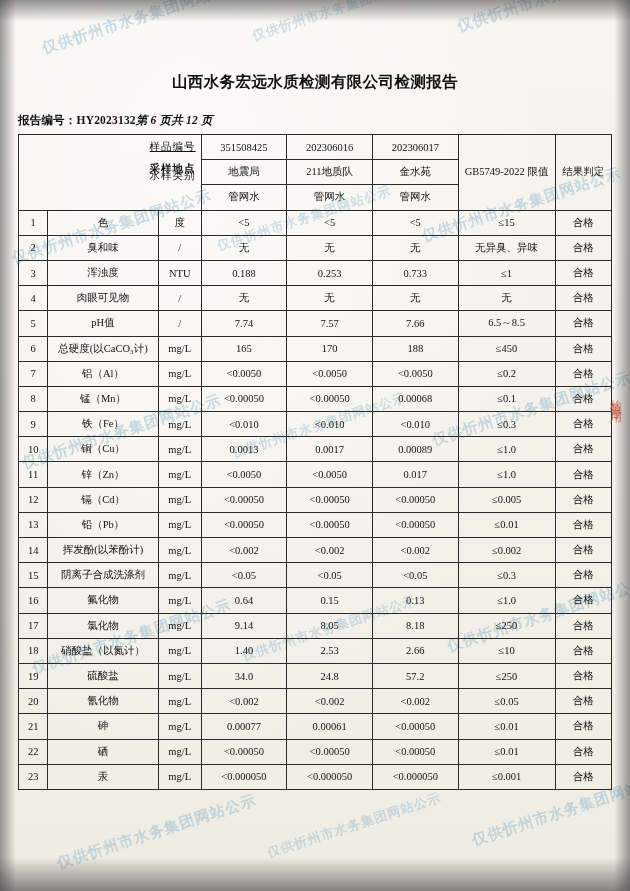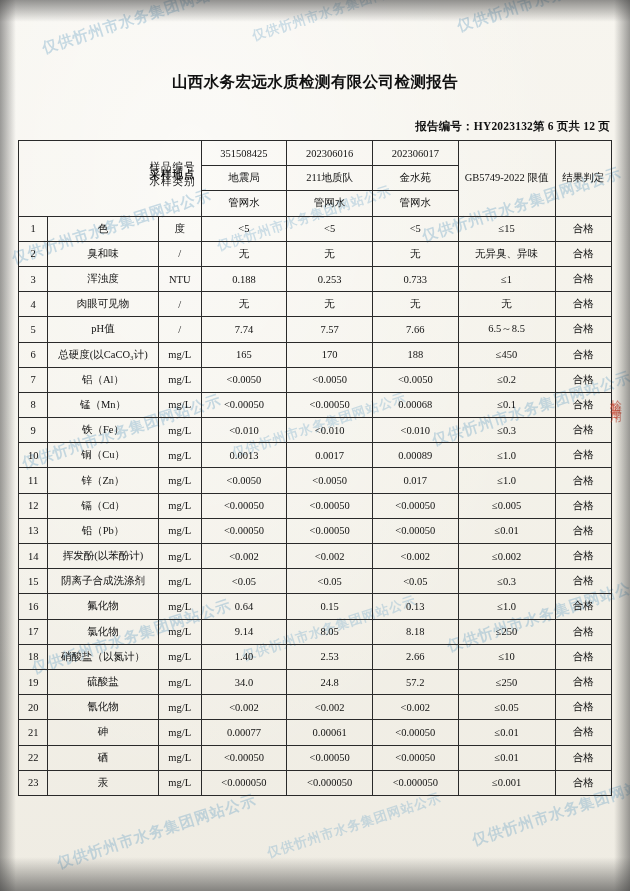--- a/index.html
+++ b/index.html
@@ -36,30 +36,30 @@
     text-align: center;
     font-family: "Liberation Serif", serif;
     font-weight: bold;
     font-size: 15.5px;
     letter-spacing: 0.4px;
     margin-top: 72px;
     color: #111;
   }
   .meta-row {
     display: flex;
-    justify-content: flex-end;
+    justify-content: flex-start;
     align-items: flex-end;
-    margin-top: 26px;
+    margin-top: 20px;
     font-family: "Liberation Serif", serif;
     font-size: 11.5px;
     font-weight: bold;
     color: #111;
   }
   .meta-left { letter-spacing: 0.2px; }
-  .meta-right { letter-spacing: 0.2px; padding-right: 2px;}
+  .meta-right { letter-spacing: 0.2px; padding-right: 2px; font-style: italic;}
 
   table.report {
     border-collapse: collapse;
     width: 100%;
     margin-top: 6px;
     table-layout: fixed;
     background: transparent;
   }
   table.report td, table.report th {
     border: 1px solid #2a2a2a;
@@ -89,21 +89,21 @@
     position: relative;
     padding: 0 !important;
     height: 72.6px !important;
   }
   .diaghead .l1, .diaghead .l2, .diaghead .l3 {
     position: absolute;
     right: 5px;
     font-size: 10.5px;
     letter-spacing: 1px;
   }
-  .diaghead .l1 { top: 19px; }
+  .diaghead .l1 { top: 5px; text-decoration: underline; }
   .diaghead .l2 { top: 27px; font-weight: bold; }
   .diaghead .l3 { top: 34px; }
 
   .limit-cell {
     line-height: 1.4;
   }
 
   
   .wm {
     position: absolute;

